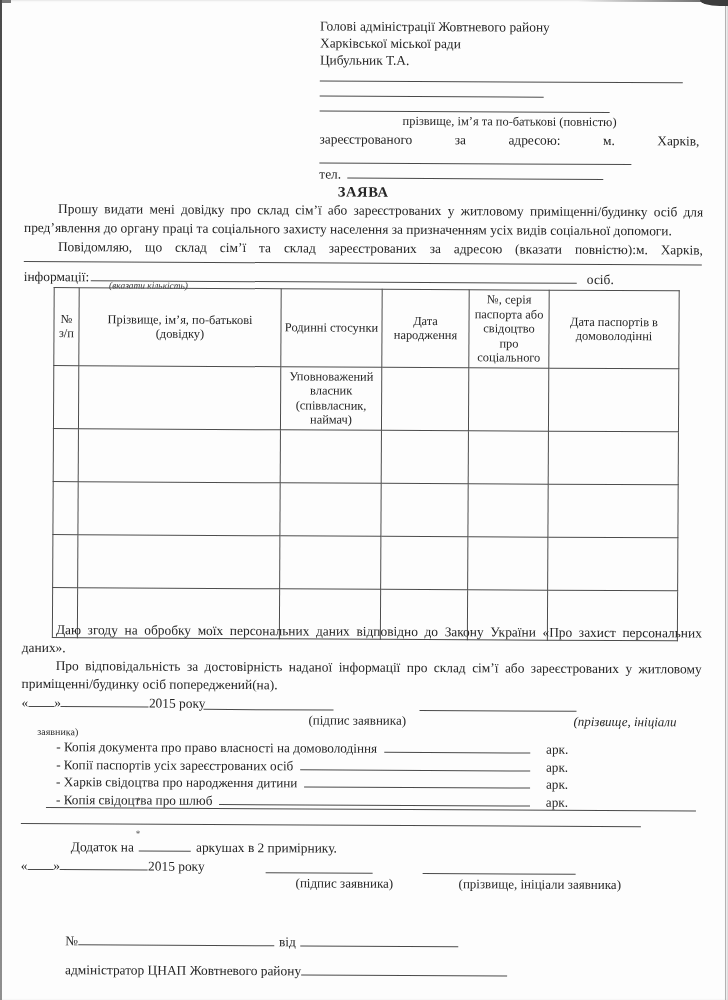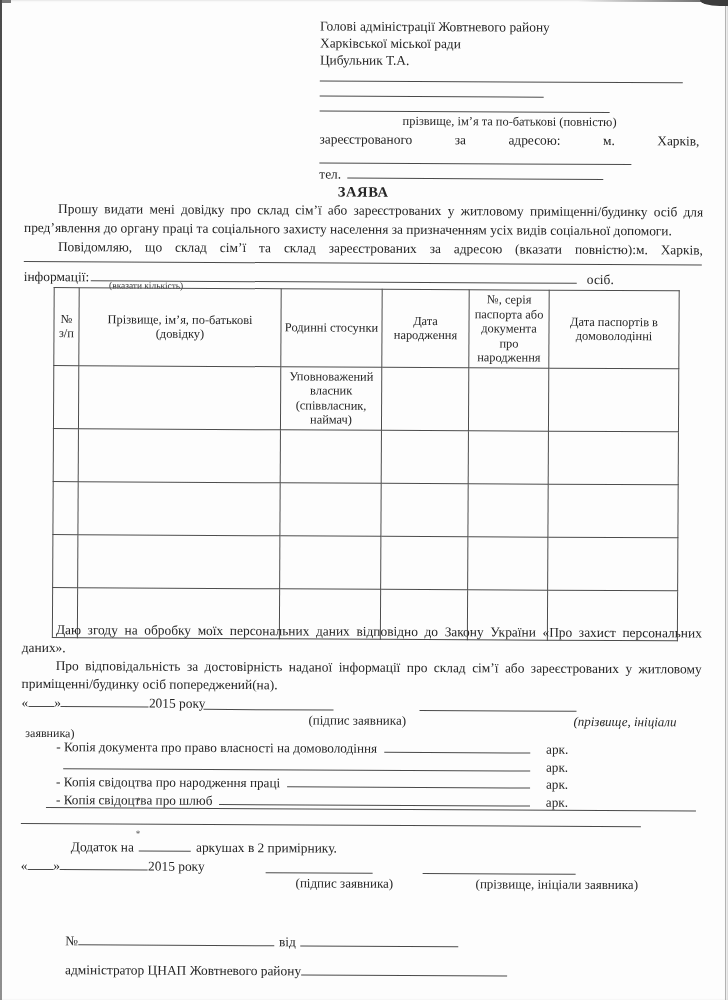--- a/index.html
+++ b/index.html
@@ -36,21 +36,21 @@
 
   .title{left:0;right:0;top:182px;text-align:center;font-size:14.5px;font-weight:bold;letter-spacing:.6px;}
 
   .para{left:25px;width:679px;font-size:13.4px;line-height:18.6px;text-align:justify;text-indent:34px;}
   .p1{top:200px;}
   .p2{top:238px;text-align-last:justify;}
   .fullline{left:25px;top:261px;width:678px;}
 
   .stanovyt{left:25px;top:267px;width:678px;display:flex;align-items:baseline;font-size:13.4px;}
   .st-line{flex:1;position:relative;border-bottom:1px solid #4a4a4a;height:13px;margin-left:2px;}
-  .st-hint{position:absolute;left:18px;top:13px;font-size:9.4px;white-space:nowrap;color:#333;}
+  .st-hint{position:absolute;left:18px;top:13px;font-size:9.4px;white-space:nowrap;color:#333;font-style:italic;}
   .persons{margin-left:10px;margin-right:88px;}
 
   table.family{position:absolute;left:55px;top:287px;border-collapse:collapse;table-layout:fixed;}
   table.family th,table.family td{border:1px solid #4d4d4d;font-weight:normal;font-size:12.4px;line-height:14.5px;text-align:center;padding:2px 3px;vertical-align:middle;overflow:hidden;}
   table.family td{vertical-align:top;}
   tr.h-row{height:59px;}
   tr.r-tall{height:63px;}
   tr.r-std{height:53px;}
   tr.r-last{height:50px;}
 
@@ -66,22 +66,22 @@
   .ds-date .u-d{width:88px;}
   .ds-line{position:absolute;top:1px;height:13px;border-bottom:1px solid #4a4a4a;}
   .ds1 .l1{left:182px;width:130px;}
   .ds1 .l2{left:398px;width:157px;}
   .ds2 .l1{left:245px;width:107px;}
   .ds2 .l2{left:402px;width:153px;}
   .ds-cap{position:absolute;top:17px;font-size:13px;white-space:nowrap;}
   .ds1 .c1{left:287px;}
   .ds1 .c2{left:552px;font-style:italic;}
   .ds2 .c1{left:275px;}
-  .ds2 .c2{left:455px;}
-  .ds-wrap{position:absolute;left:4px;top:32px;font-size:12px;}
+  .ds2 .c2{left:438px;}
+  .ds-wrap{position:absolute;left:16px;top:32px;font-size:10px;}
 
   .attach{left:60px;top:738px;width:512px;font-size:13.2px;}
   .att-row{display:flex;align-items:baseline;line-height:16.6px;}
   .att-row .lbl{white-space:nowrap;}
   .att-row .uline{flex:1;margin-left:7px;height:12px;}
   .att-row .unit{margin-left:16px;white-space:nowrap;}
 
   .star{position:absolute;font-size:9px;color:#444;}
   .starA{left:140px;top:795px;}
   .starB{left:140px;top:828px;}
@@ -149,21 +149,21 @@
         <col style="width:87px">
           <col style="width:80px">
           <col style="width:130px">
       </colgroup>
       <tbody>
           <tr class="h-row">
         <th>№ з/п</th>
         <th>Прізвище, ім’я, по-батькові (довідку)</th>
         <th>Родинні стосунки</th>
         <th>Дата народження</th>
-        <th>№, серія паспорта або документа про народження</th>
+        <th>№, серія паспорта або свідоцтво про соціального</th>
         <th>Дата паспортів в домоволодінні</th>
       </tr>
       <tr class="r-tall">
         <td></td>
         <td></td>
         <td>Уповноважений власник (співвласник, наймач)</td>
         <td></td>
         <td></td>
         <td></td>
       </tr>
@@ -216,25 +216,26 @@
       <span class="ds-wrap">заявника)</span>
     </div>
 
     <div class="sec attach">
       <div class="att-row">
         <span class="lbl">- Копія документа про право власності на домоволодіння</span>
         <span class="uline"></span>
         <span class="unit">арк.</span>
       </div>
       <div class="att-row">
-        <span class="uline"></span>
-        <span class="unit">арк.</span>
-      </div>
-      <div class="att-row">
-        <span class="lbl">- Копія свідоцтва про народження праці</span>
+        <span class="lbl">- Копії паспортів усіх зареєстрованих осіб</span>
+        <span class="uline"></span>
+        <span class="unit">арк.</span>
+      </div>
+      <div class="att-row">
+        <span class="lbl">- Харків свідоцтва про народження дитини</span>
         <span class="uline"></span>
         <span class="unit">арк.</span>
       </div>
       <div class="att-row">
         <span class="lbl">- Копія свідоцтва про шлюб</span>
         <span class="uline"></span>
         <span class="unit">арк.</span>
       </div>
     </div>
 

